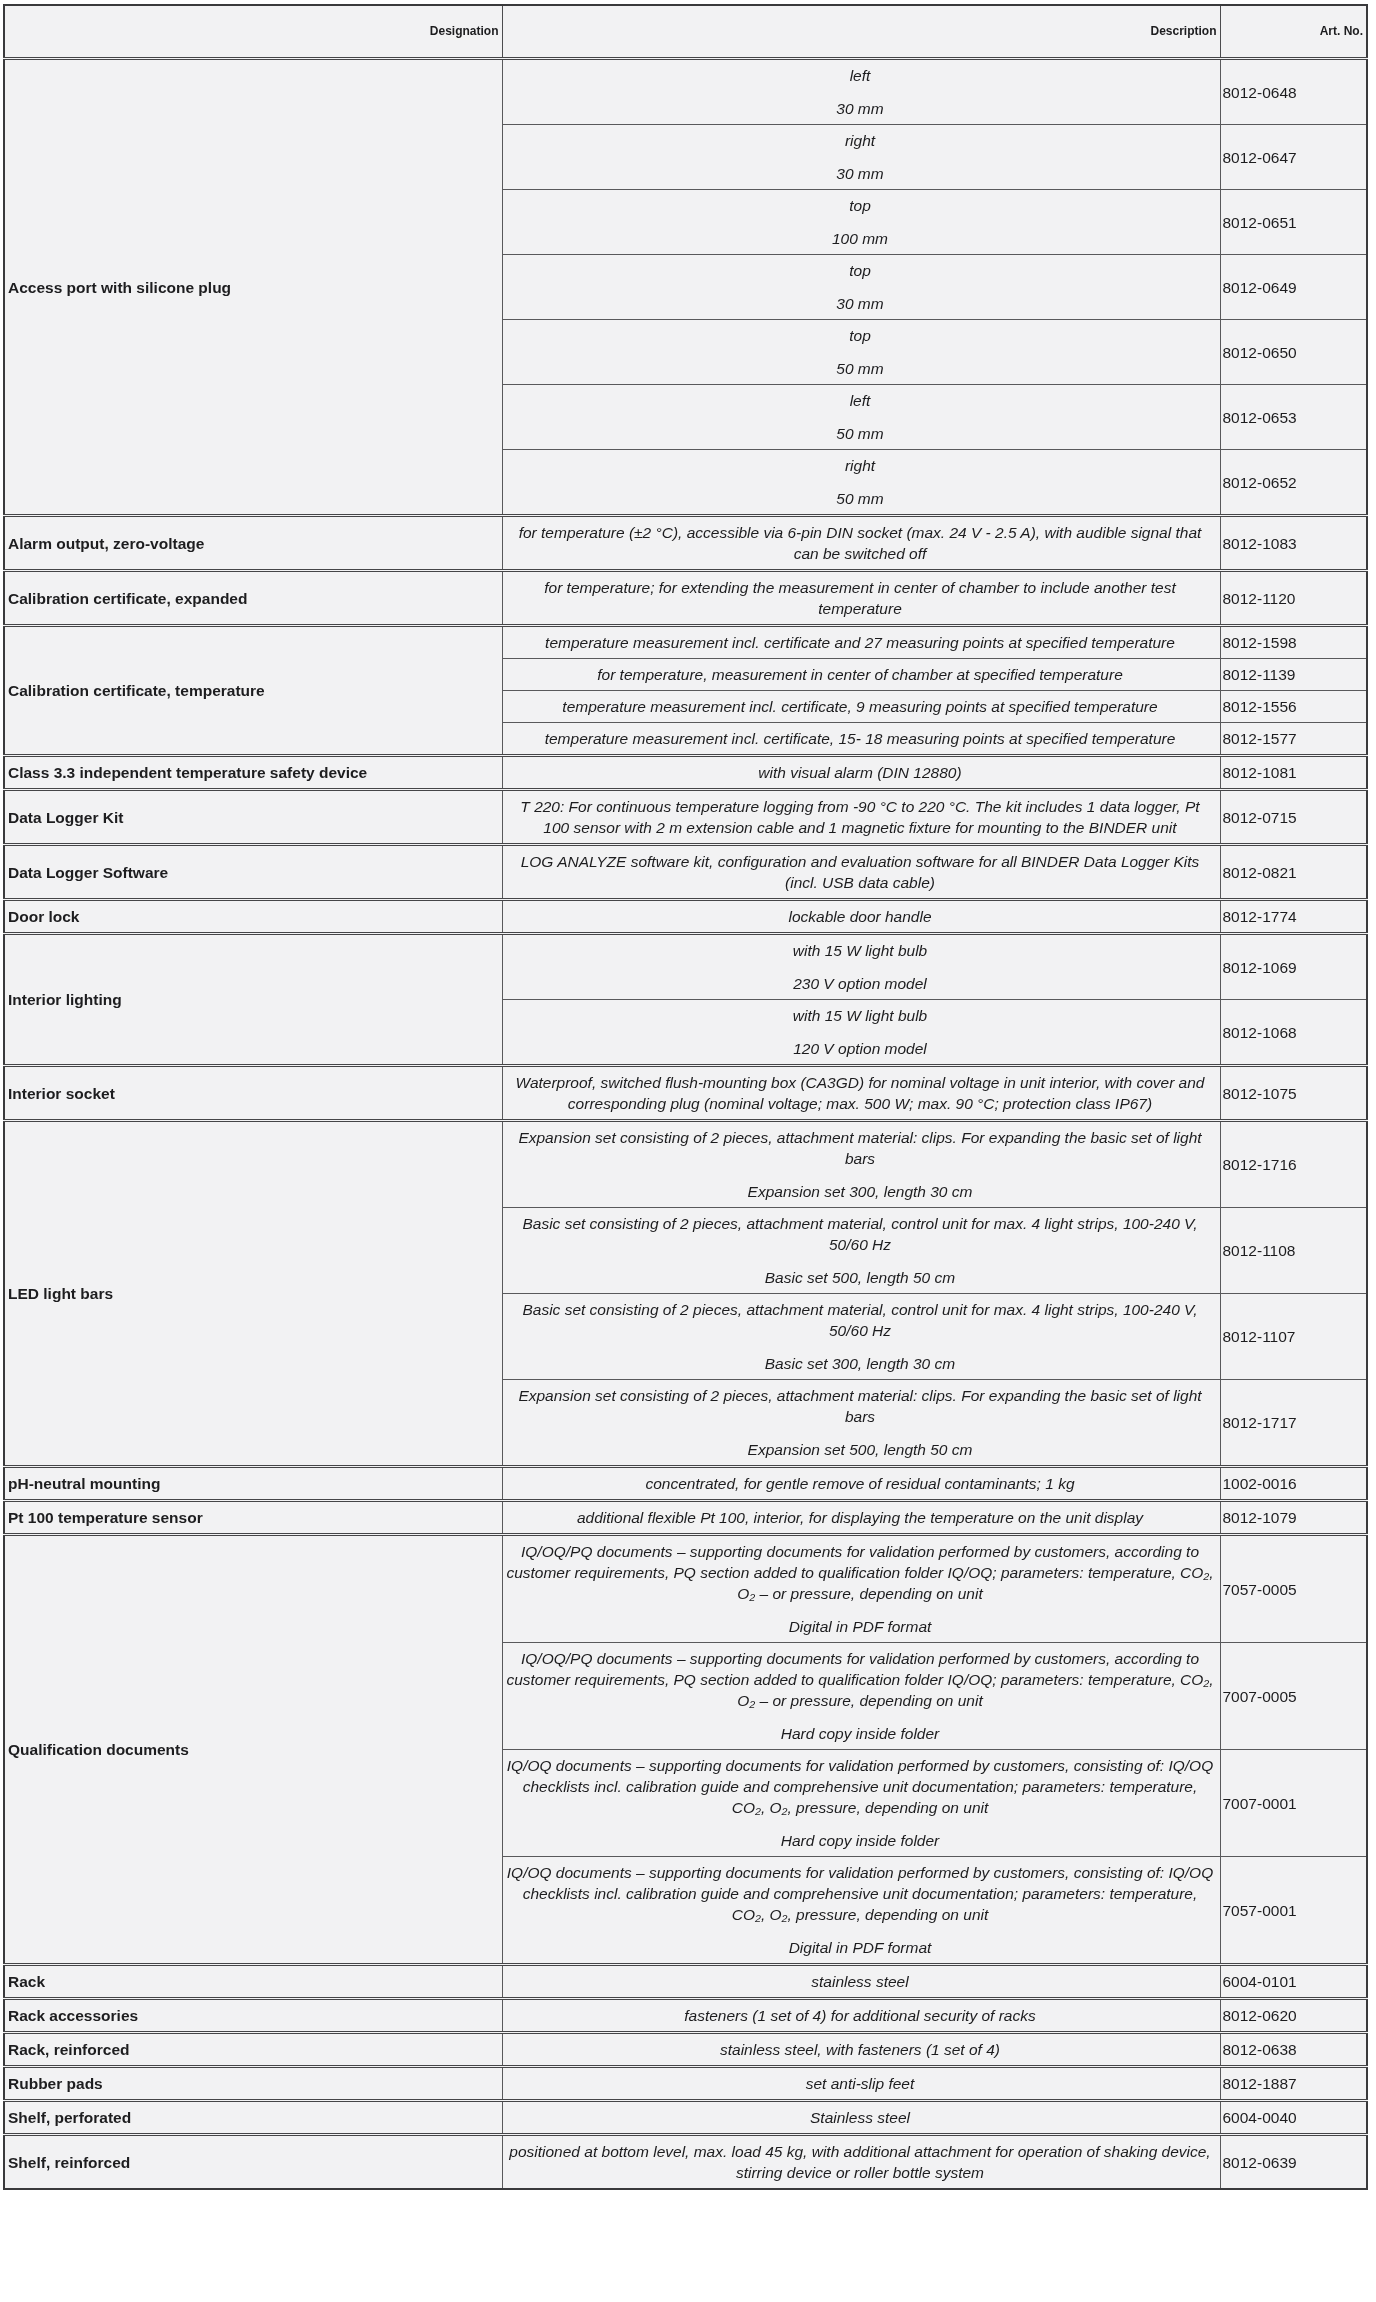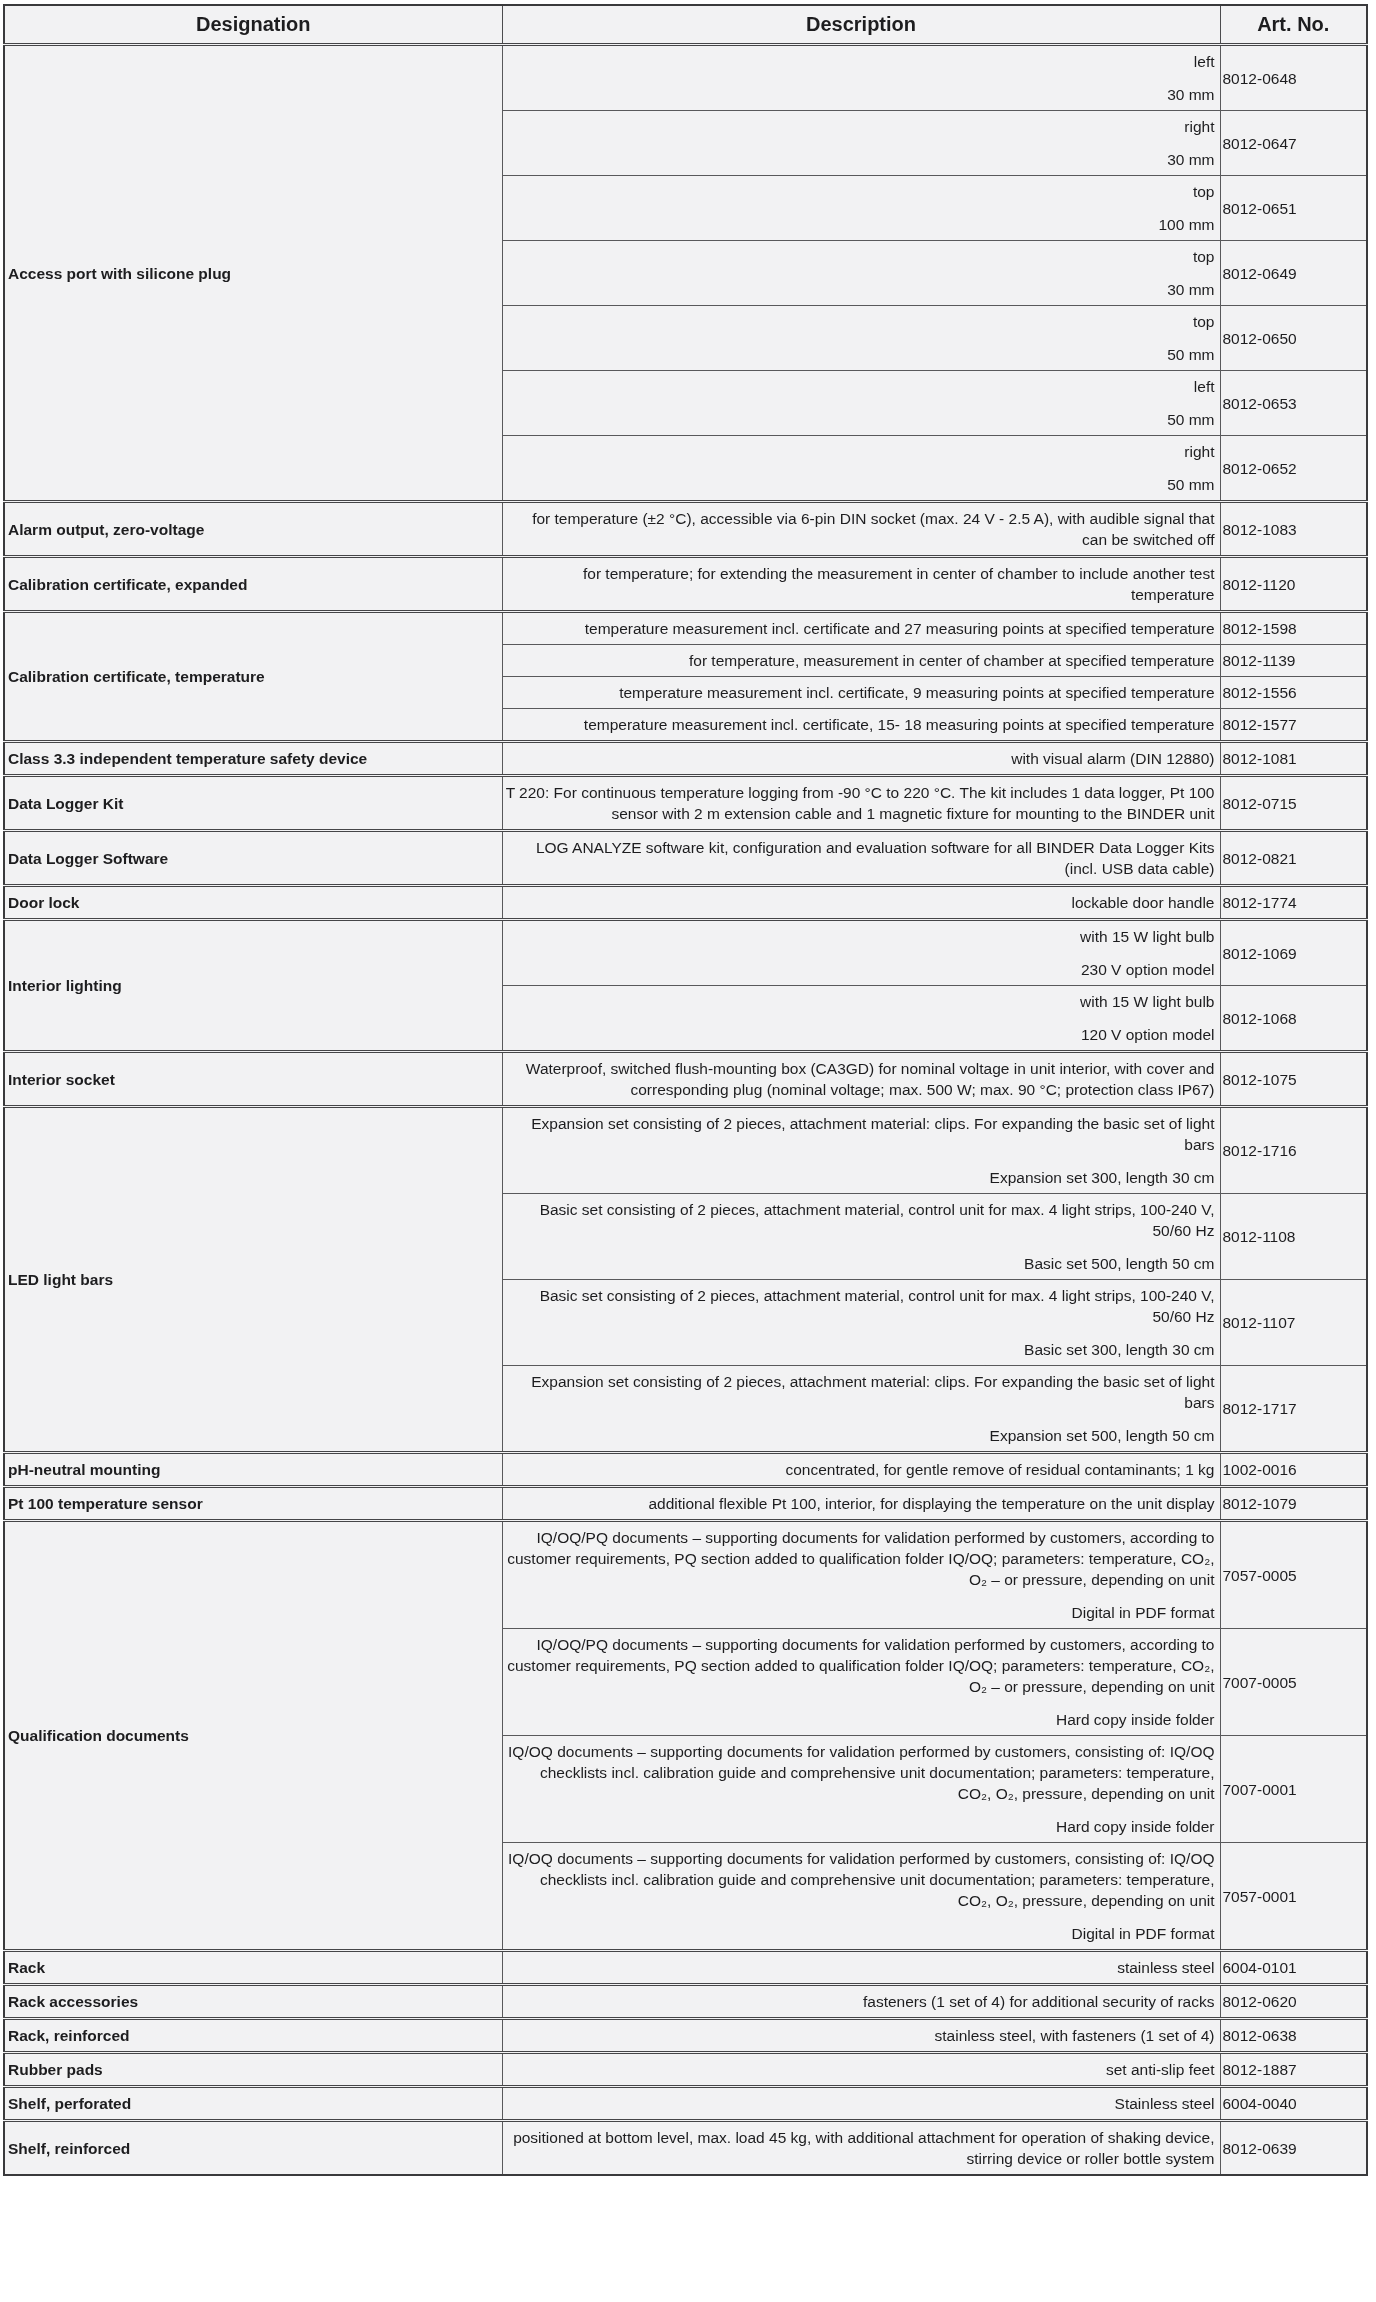--- a/index.html
+++ b/index.html
@@ -19,24 +19,24 @@
   table.acc {
     border-collapse: collapse;
     width: 1363px;
     table-layout: fixed;
     font-size: 15.5px;
     line-height: 21px;
     background: #f2f2f3;
     border: 2px solid #3a3a3c;
   }
   table.acc th {
-    font-size: 20px;
+    font-size: 12px;
     font-weight: bold;
-    text-align: center;
-    padding: 8px 3px;
+    text-align: right;
+    padding: 15px 3px;
     border: 1px solid #4c4c4e;
     border-bottom: 2px solid #353537;
     background: #f2f2f3;
   }
   table.acc td {
     border: 1px solid #59595b;
     vertical-align: middle;
     background: #f2f2f3;
     overflow: hidden;
   }
@@ -44,21 +44,22 @@
   table.acc tr.gs > td {
     border-top: 3px double #454547;
   }
   td.desig {
     padding: 3px 4px 3px 3px;
     text-align: left;
     font-weight: bold;
   }
   td.desc {
     padding: 5px 5px 5px 3px;
-    text-align: right;
+    text-align: center;
+    font-style: italic;
   }
   td.desc p { margin: 0; }
   td.desc p + p { margin-top: 12px; }
   td.art {
     text-align: left;
     padding: 3px 2px;
     white-space: nowrap;
   }
 </style>
 </head>

